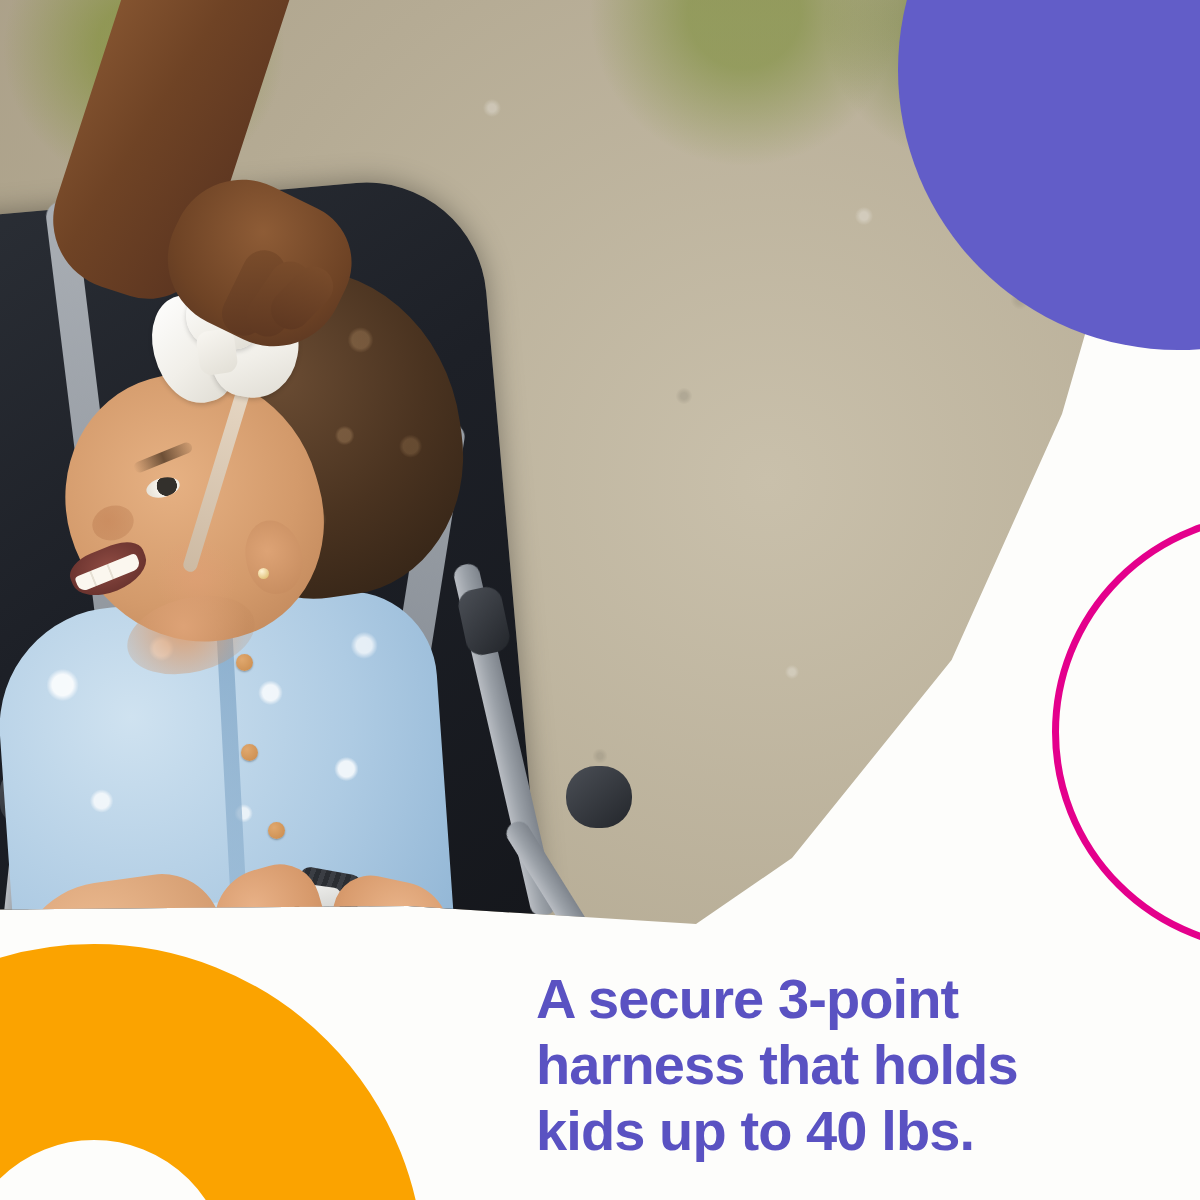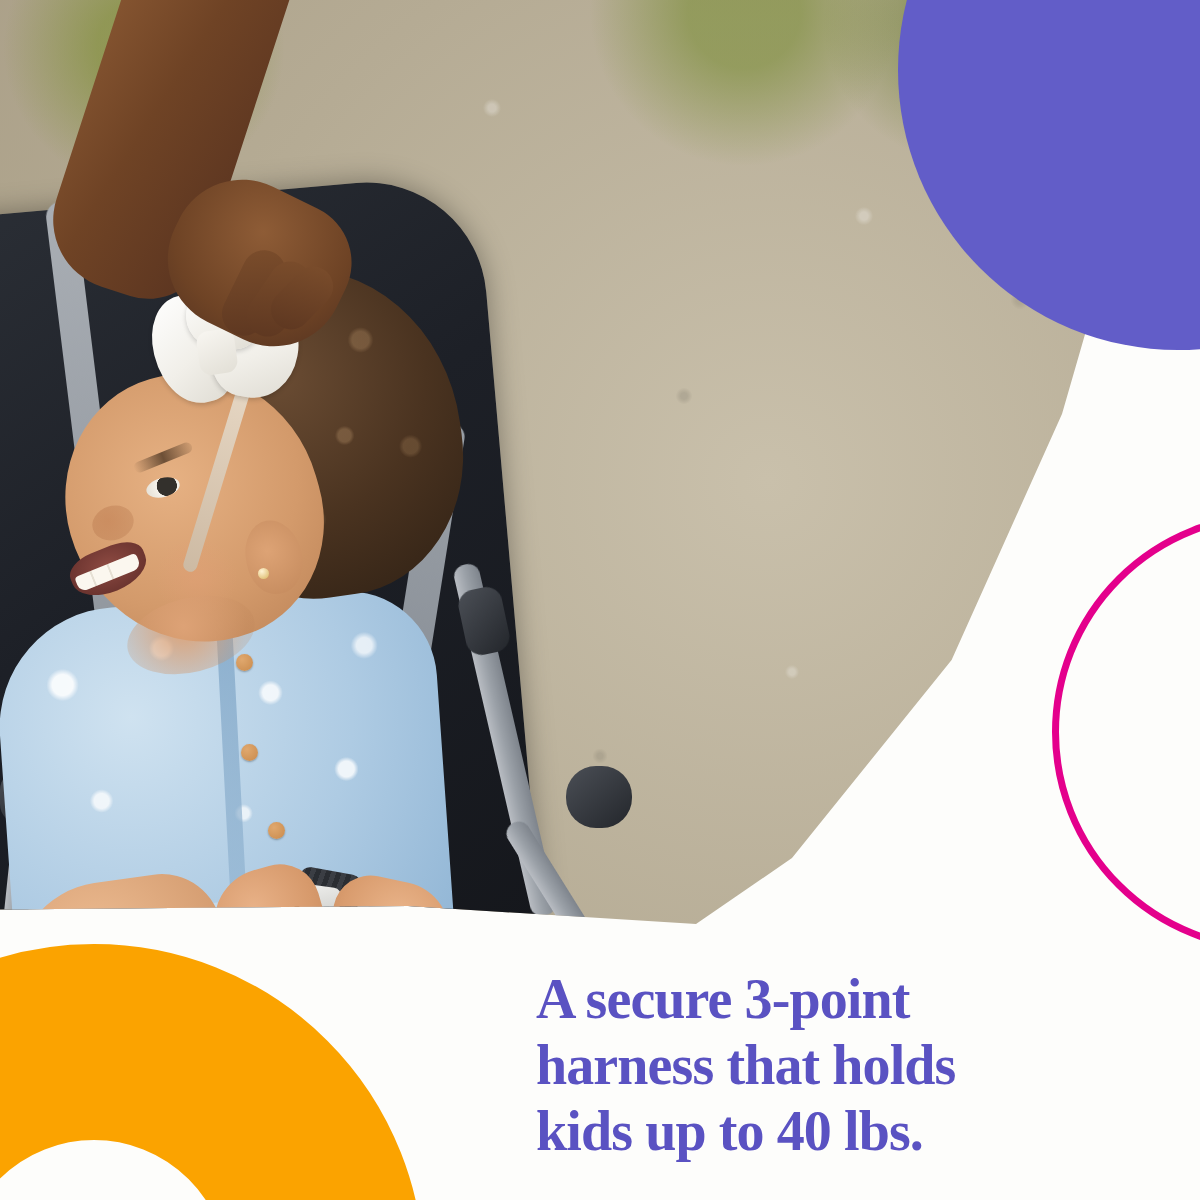--- a/index.html
+++ b/index.html
@@ -399,21 +399,21 @@
     font-weight: 700;
     line-height: 1.18;
     letter-spacing: -0.9px;
     color: #5a52c2;
     white-space: pre-line;
   }
 </style>
 </head>
 <body>
 
-<div id="card" style="background: rgb(253, 253, 251); font-family: Liberation Serif, serif;">
+<div id="card" style="background: rgb(253, 253, 251);">
 
   <div class="photo-wrap">
     <div class="photo-inner">
       <div class="grain"></div>
 
       <div class="seat-back"></div>
       <div class="seat-trim"></div>
       <div class="seat-edge-right"></div>
 
       <div class="bar bar-main"></div>

